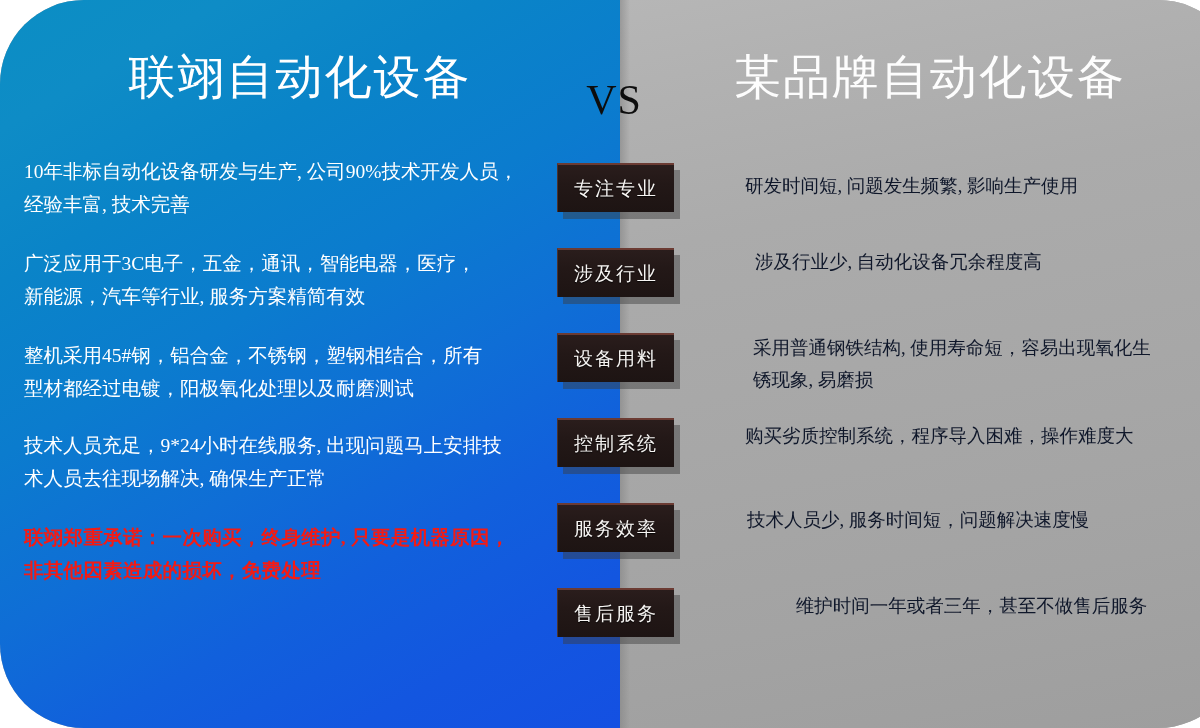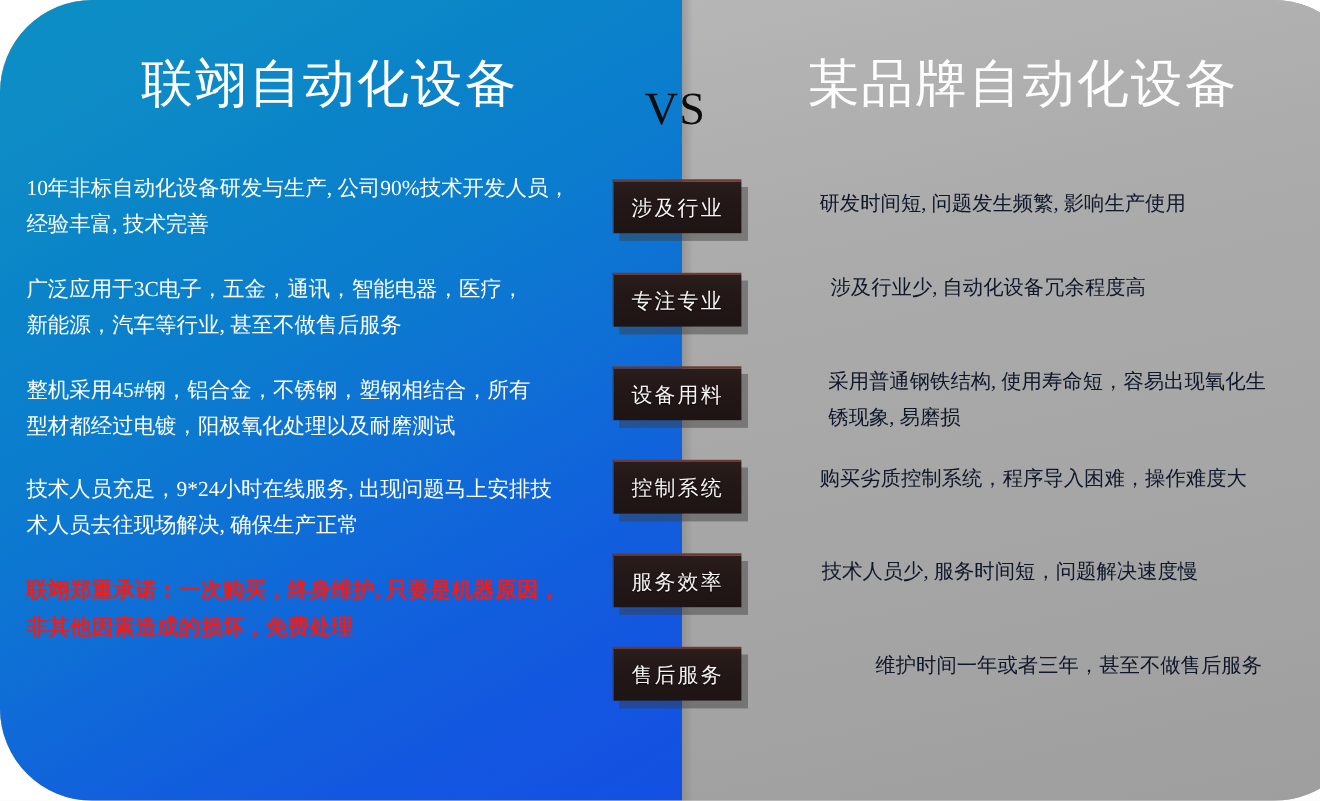--- a/index.html
+++ b/index.html
@@ -199,21 +199,21 @@
 
   <div class="left-col">
 
     <div class="left-item i1">
       <span class="ln">10年非标自动化设备研发与生产, 公司90%技术开发人员，</span>
       <span class="ln">经验丰富, 技术完善</span>
     </div>
 
     <div class="left-item i2">
       <span class="ln">广泛应用于3C电子，五金，通讯，智能电器，医疗，</span>
-      <span class="ln">新能源，汽车等行业, 甚至不做售后服务</span>
+      <span class="ln">新能源，汽车等行业, 服务方案精简有效</span>
     </div>
 
     <div class="left-item i3">
       <span class="ln">整机采用45#钢，铝合金，不锈钢，塑钢相结合，所有</span>
       <span class="ln">型材都经过电镀，阳极氧化处理以及耐磨测试</span>
     </div>
 
 
     <div class="left-item i5">
       <span class="ln">技术人员充足，9*24小时在线服务, 出现问题马上安排技</span>
@@ -224,27 +224,27 @@
       <span class="ln">联翊郑重承诺：一次购买，终身维护, 只要是机器原因，</span>
       <span class="ln">非其他因素造成的损坏，免费处理</span>
     </div>
 
   </div>
 
   <div class="plates">
 
     <div class="plate-wrap">
       <div class="plate">
+        <span>专注专业</span>
+      </div>
+    </div>
+
+    <div class="plate-wrap">
+      <div class="plate">
         <span>涉及行业</span>
-      </div>
-    </div>
-
-    <div class="plate-wrap">
-      <div class="plate">
-        <span>专注专业</span>
       </div>
     </div>
 
     <div class="plate-wrap">
       <div class="plate">
         <span>设备用料</span>
       </div>
     </div>
 
     <div class="plate-wrap">

